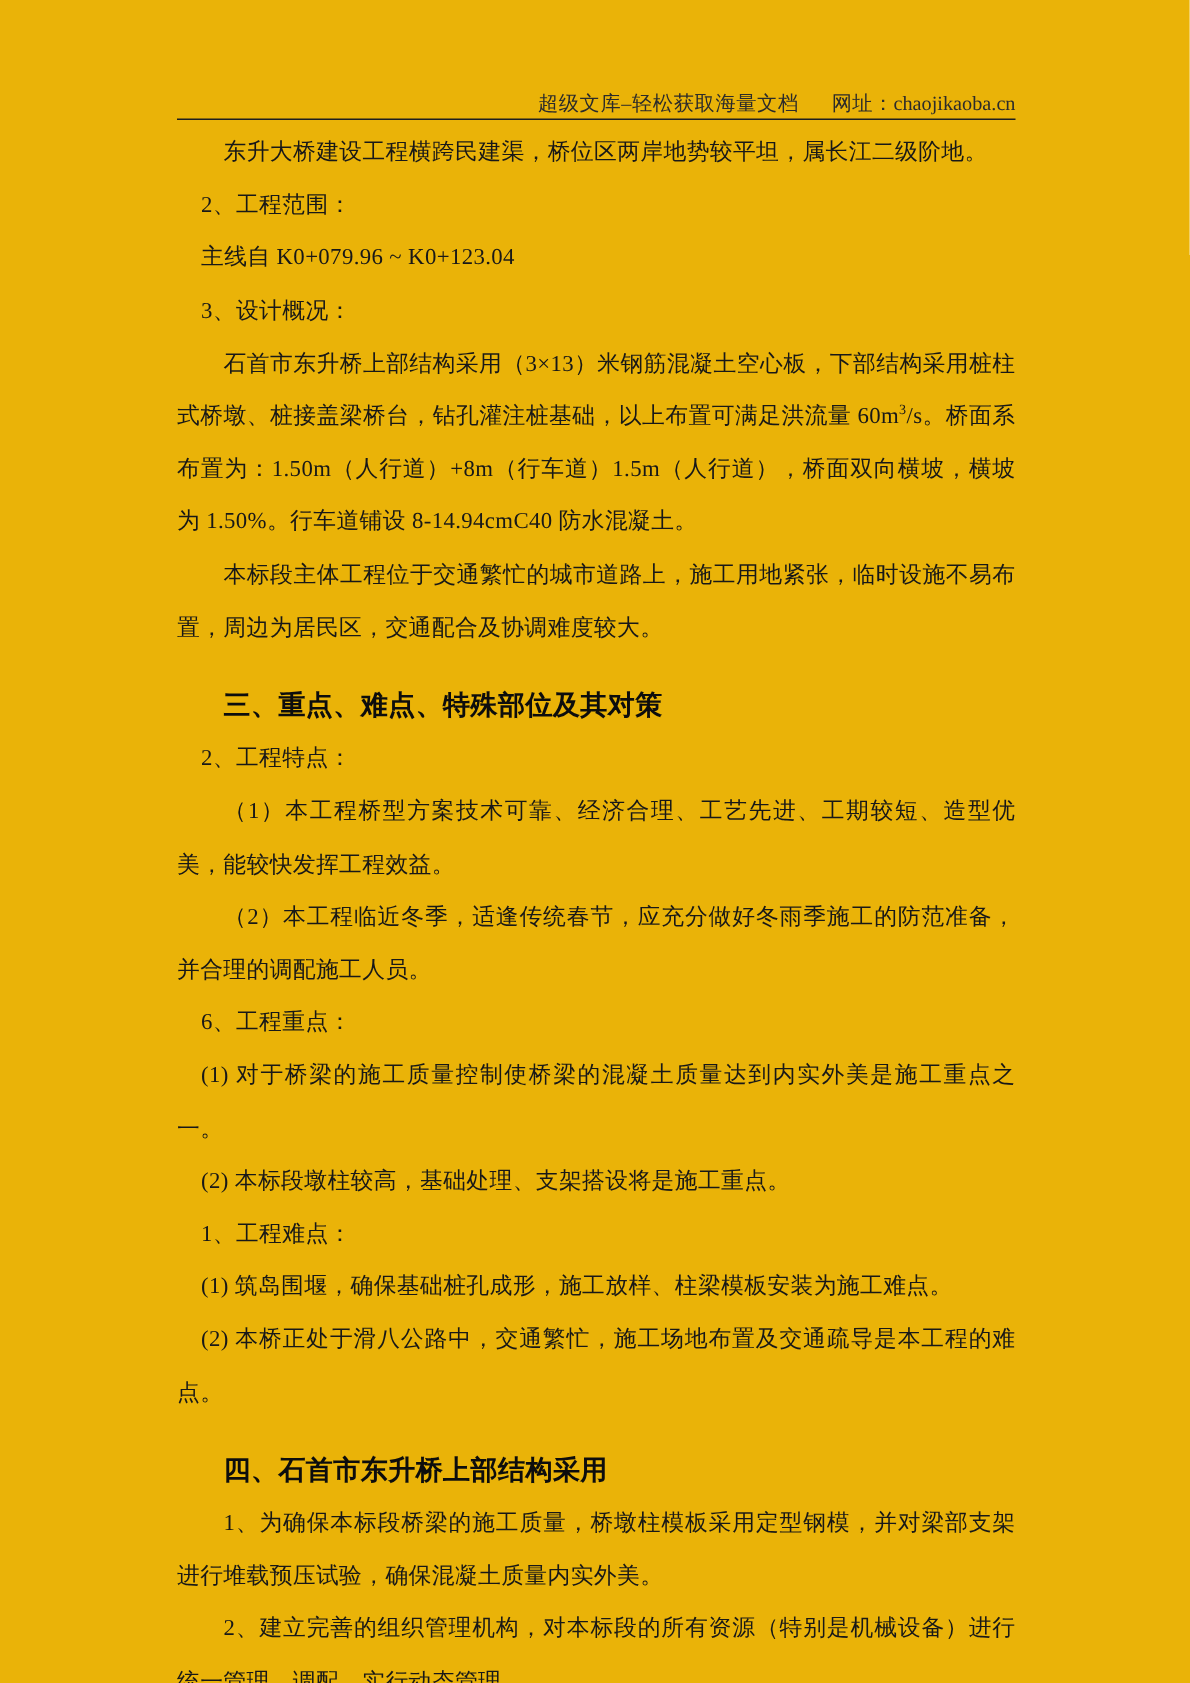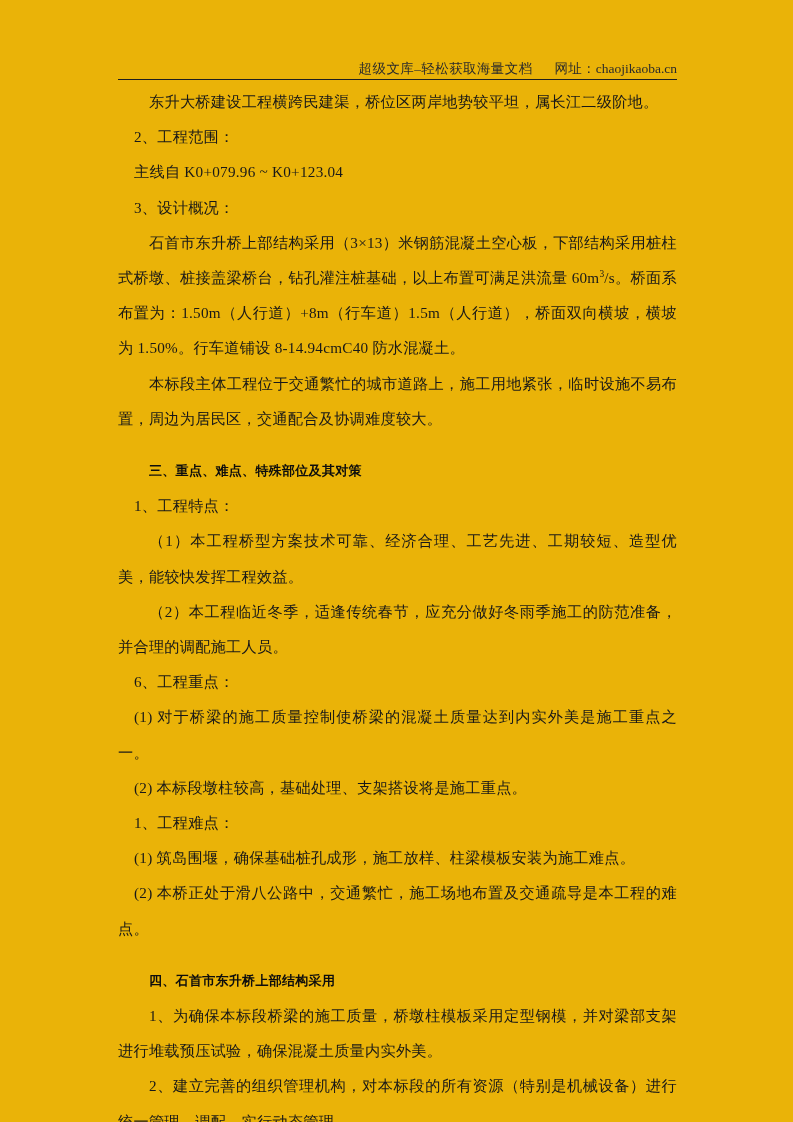--- a/index.html
+++ b/index.html
@@ -79,21 +79,21 @@
     letter-spacing: .25px;
     margin: 0;
     color: #181818;
     font-family: "Liberation Serif", "DejaVu Serif", serif;
   }
   
   .indent-2 { text-indent: 31px; }
   .indent-1 { text-indent: 16px; }
 
   .heading {
-    font-size: 13px;
+    font-size: 18px;
     line-height: 35.2px;
     font-weight: bold;
     text-indent: 31px;
     margin: 0;
     letter-spacing: .3px;
     color: #0d0d0d;
     font-family: Liberation Sans, sans-serif;
   }
 
   .spacer-line { height: 17px; }
@@ -127,21 +127,21 @@
 
     <p class="para indent-2"><span>石首市东升桥上部结构采用（3×13）米钢筋混凝土空心板，下部结构采用桩柱式桥墩、桩接盖梁桥台，钻孔灌注桩基础，以上布置可满足洪流量 60m</span><sup>3</sup><span>/s。桥面系布置为：1.50m（人行道）+8m（行车道）1.5m（人行道），桥面双向横坡，横坡为 1.50%。行车道铺设 8-14.94cmC40 防水混凝土。</span></p>
 
 
     <p class="para indent-2">本标段主体工程位于交通繁忙的城市道路上，施工用地紧张，临时设施不易布置，周边为居民区，交通配合及协调难度较大。</p>
 
     <div class="spacer-line"></div>
 
     <p class="heading">三、重点、难点、特殊部位及其对策</p>
 
-    <p class="para indent-1">1、工程特点：</p>
+    <p class="para indent-1">2、工程特点：</p>
 
     <p class="para indent-2">（1）本工程桥型方案技术可靠、经济合理、工艺先进、工期较短、造型优美，能较快发挥工程效益。</p>
 
     <p class="para indent-2">（2）本工程临近冬季，适逢传统春节，应充分做好冬雨季施工的防范准备，并合理的调配施工人员。</p>
 
     <p class="para indent-1">6、工程重点：</p>
 
     <p class="para indent-1">(1) 对于桥梁的施工质量控制使桥梁的混凝土质量达到内实外美是施工重点之一。</p>
 
     <p class="para indent-1">(2) 本标段墩柱较高，基础处理、支架搭设将是施工重点。</p>

